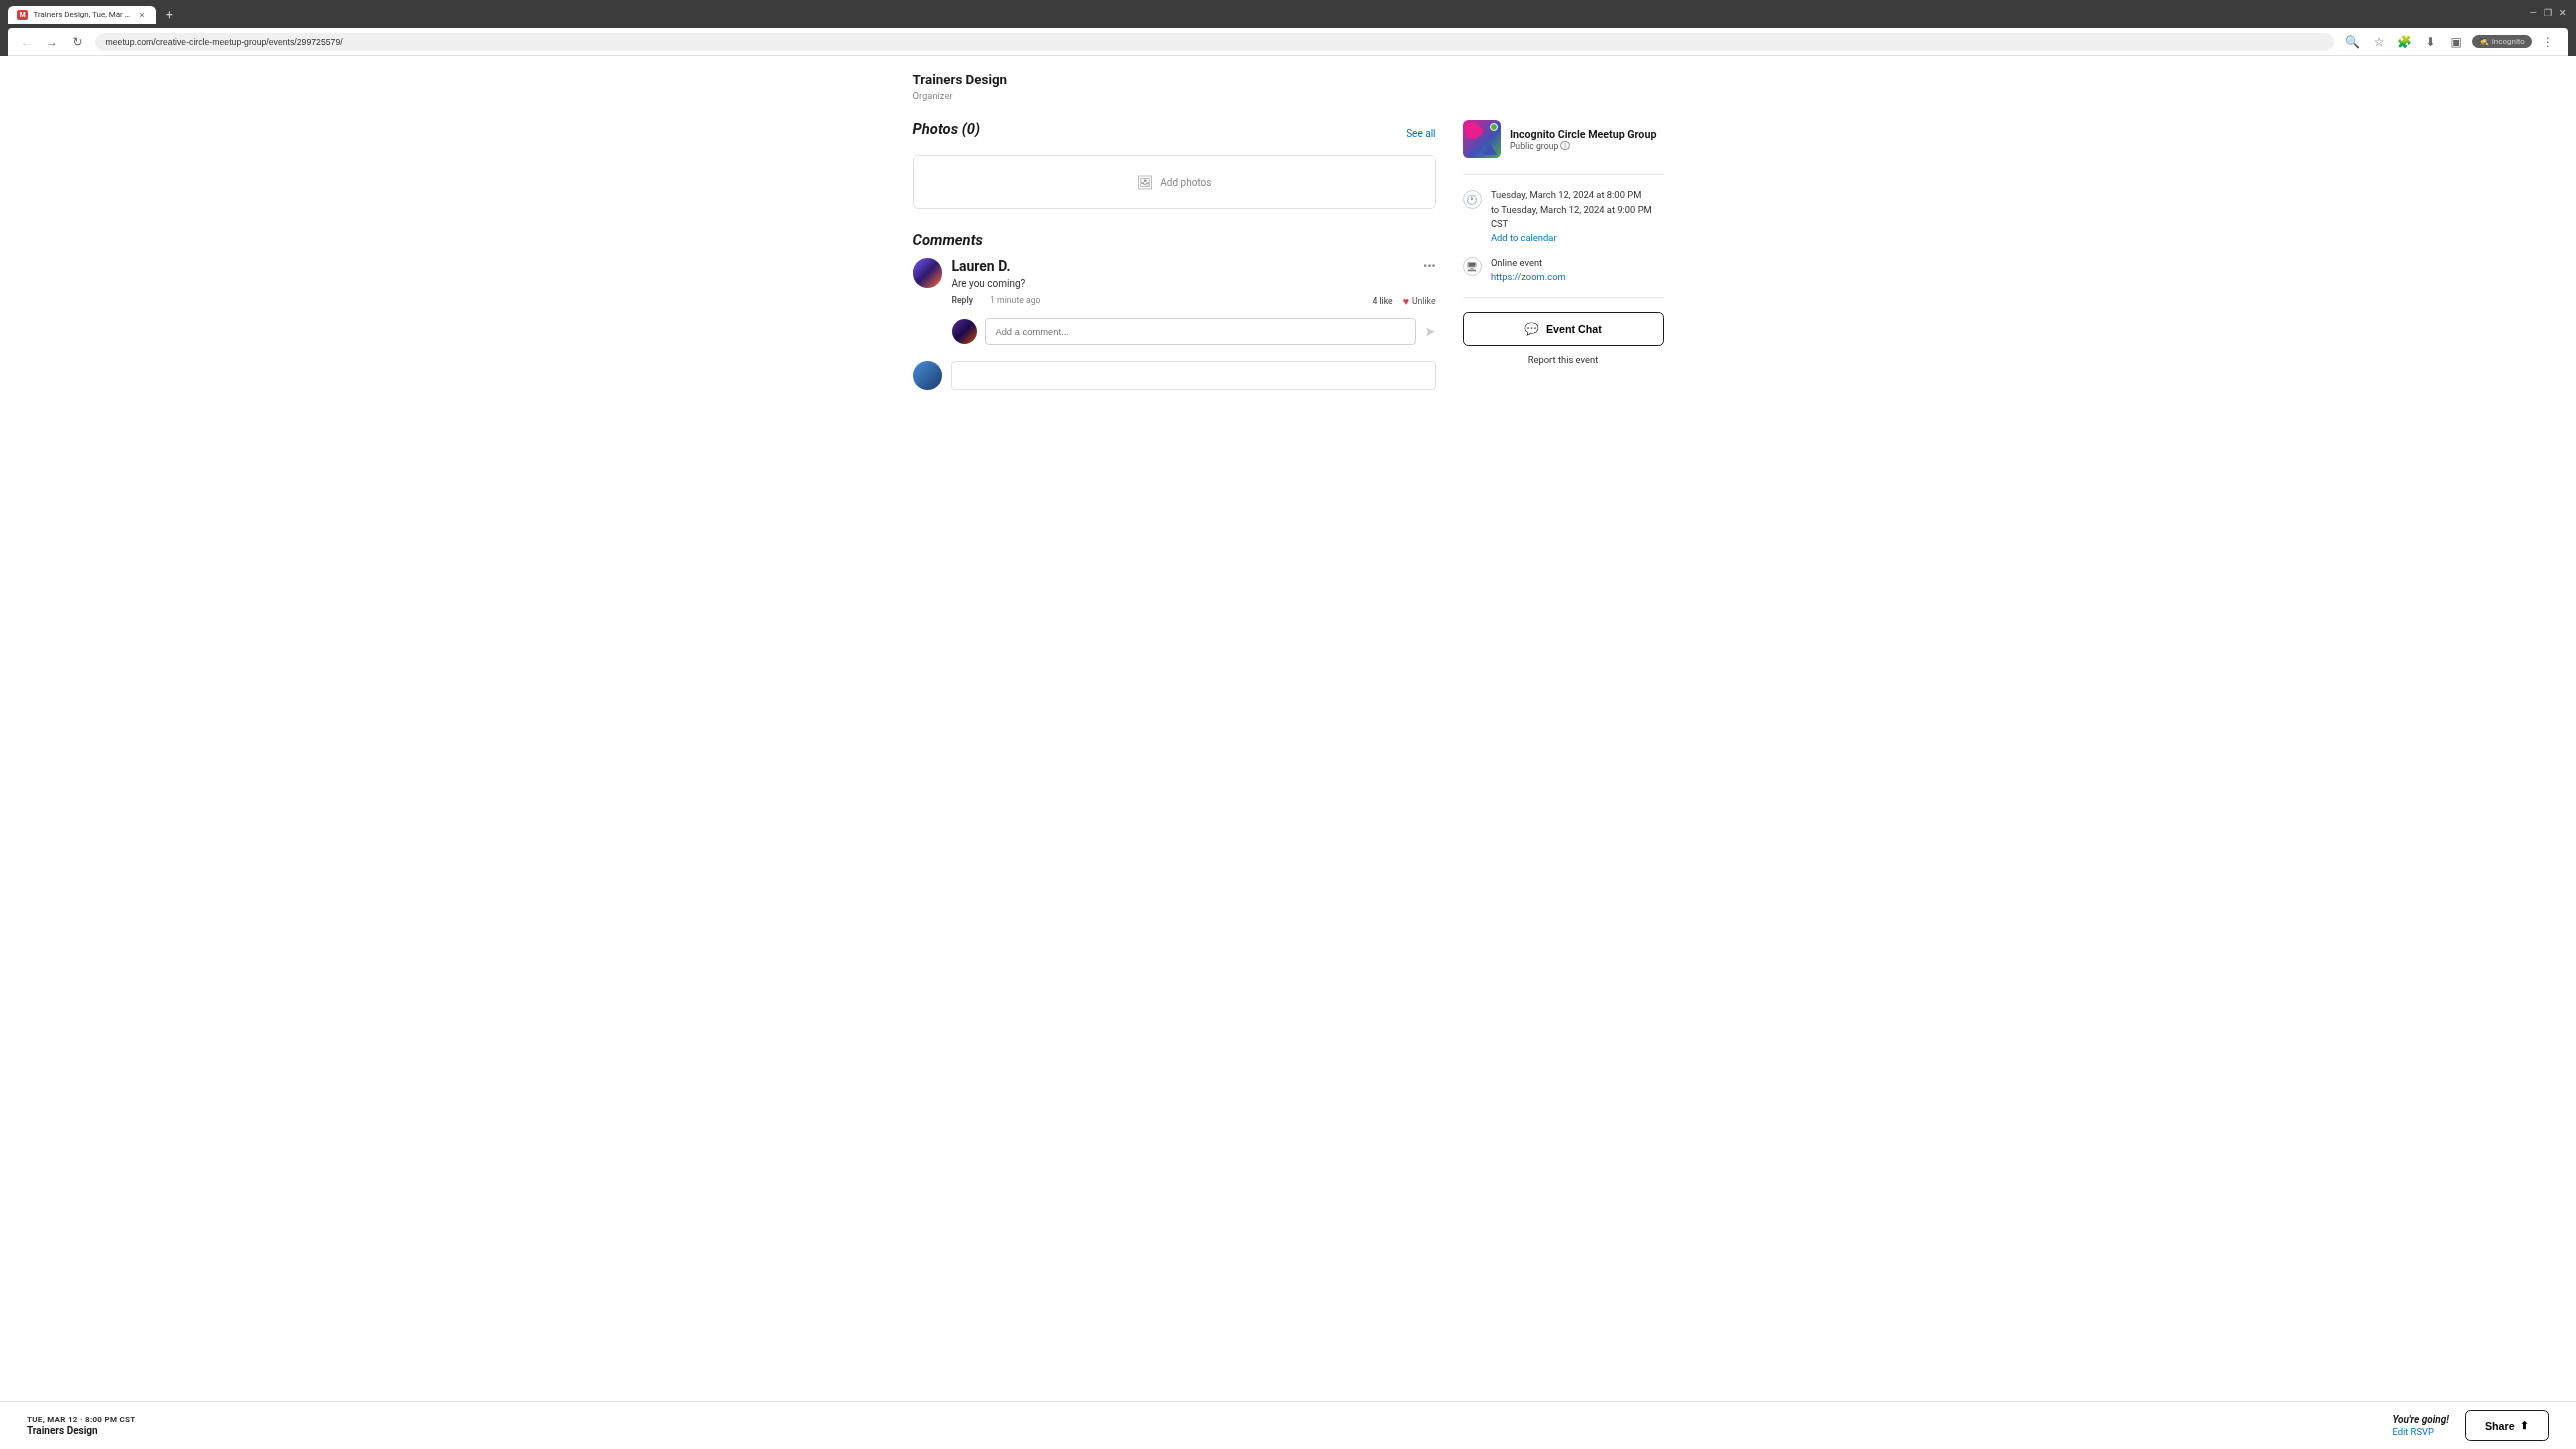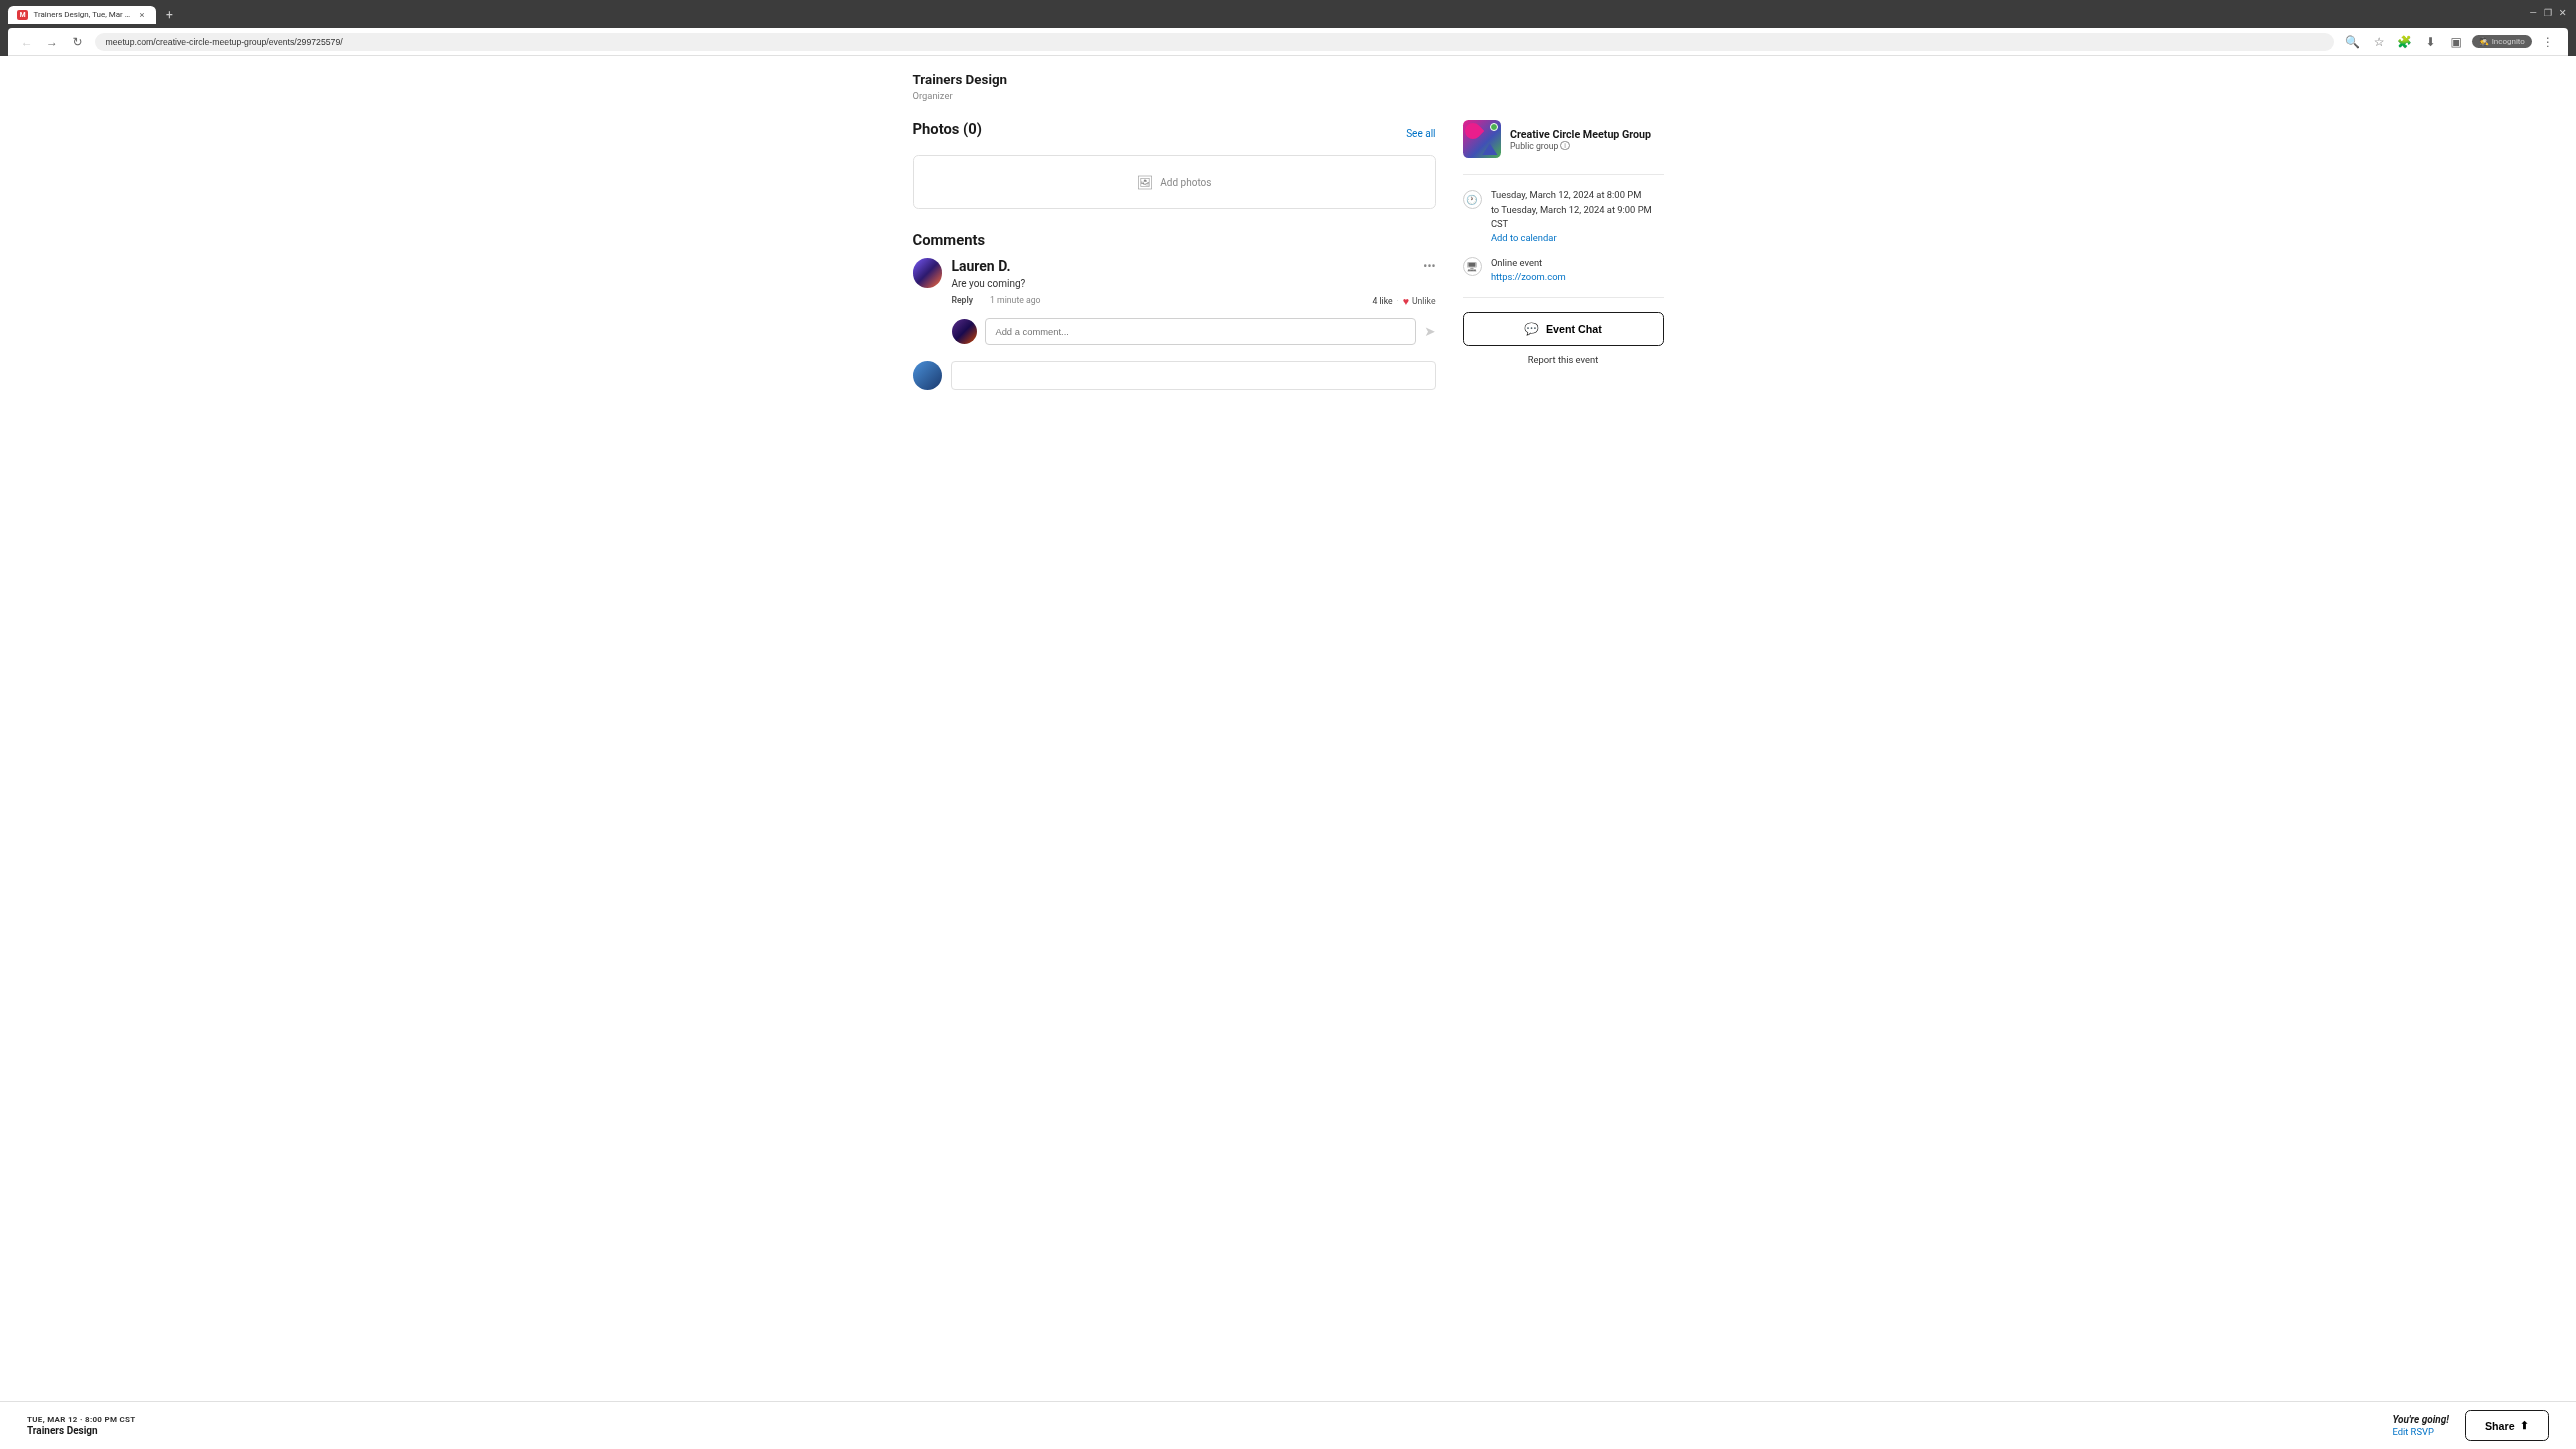--- a/index.html
+++ b/index.html
@@ -184,20 +184,21 @@
       width: 201px;
       flex-shrink: 0;
     }
 
     
     .section-title {
       font-size: 14.8px;
       font-weight: 700;
       color: #1a1a1a;
       margin-bottom: 9.4px;
+      font-style: italic;
     }
     .photos-header {
       display: flex;
       align-items: center;
       justify-content: space-between;
       margin-bottom: 8px;
     }
     .see-all-link {
       color: #0072c6;
       font-size: 10px;
@@ -671,21 +672,21 @@
 
     <div class="right-col">
 
       <div class="group-card">
         <div class="group-logo">
           <div class="group-logo-shape1"></div>
           <div class="group-logo-shape2"></div>
           <div class="group-status-dot"></div>
         </div>
         <div class="group-info">
-          <h3>Creative Circle Meetup Group</h3>
+          <h3>Incognito Circle Meetup Group</h3>
           <div class="group-type">
             <span>Public group</span>
             <span class="info-icon">i</span>
           </div>
         </div>
       </div>
 
       <hr class="divider">
 
       <div class="event-detail-row">

